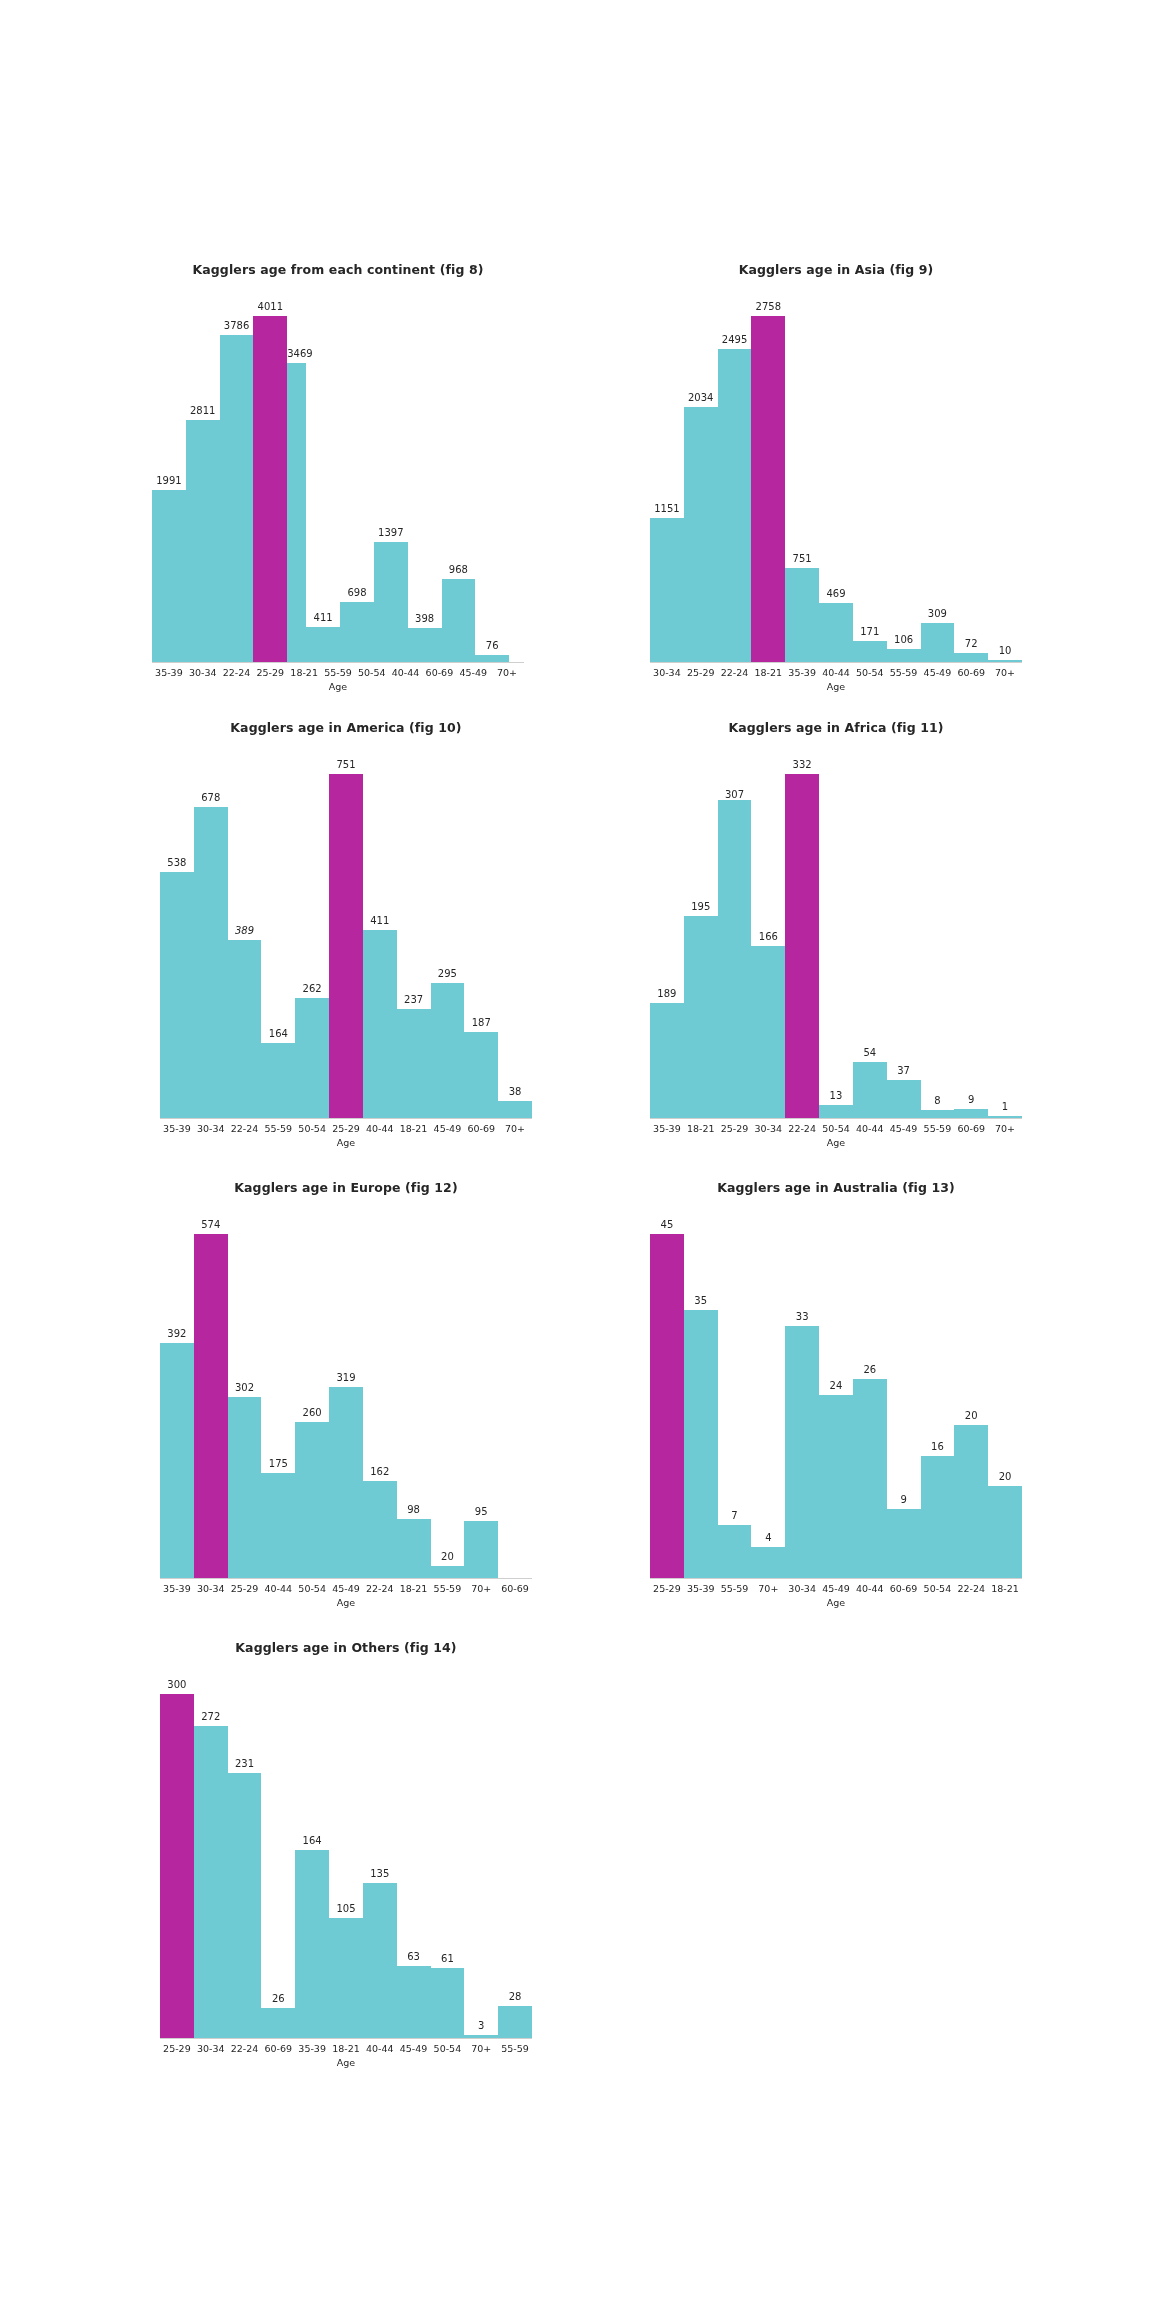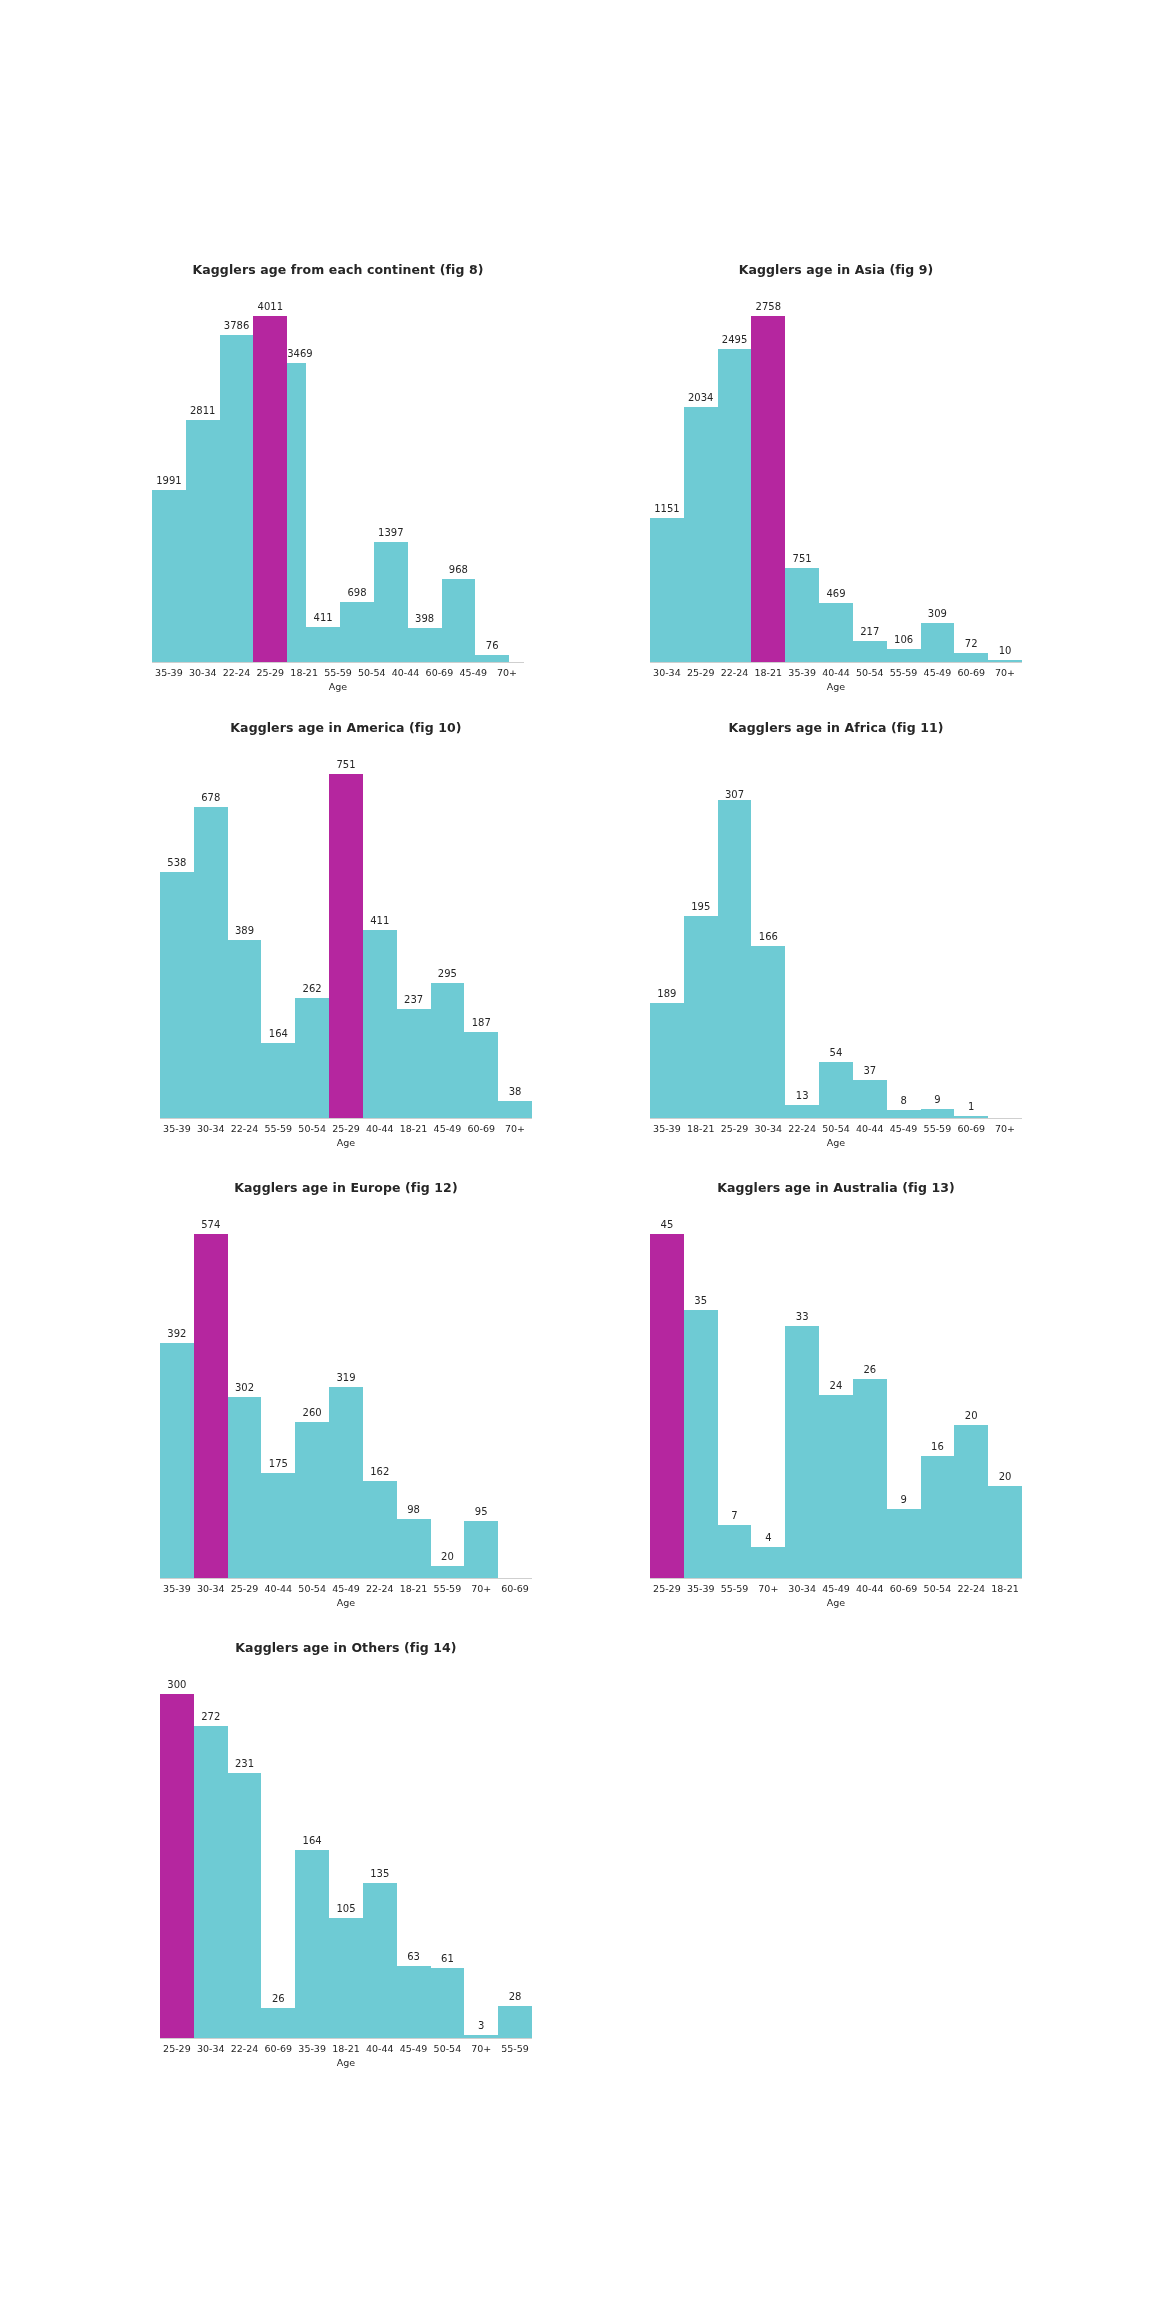--- a/index.html
+++ b/index.html
@@ -176,21 +176,21 @@
         </div>
         <div class="bar-col" style="width: 33.8182px;">
           <div class="bar-value" style="bottom: 97.2154px;">751</div>
           <div class="bar" style="height: 94.2154px; background: rgb(110, 203, 212);"></div>
         </div>
         <div class="bar-col" style="width: 33.8182px;">
           <div class="bar-value" style="bottom: 61.8376px;">469</div>
           <div class="bar" style="height: 58.8376px; background: rgb(110, 203, 212);"></div>
         </div>
         <div class="bar-col" style="width: 33.8182px;">
-          <div class="bar-value" style="bottom: 24.4525px;">217</div>
+          <div class="bar-value" style="bottom: 24.4525px;">171</div>
           <div class="bar" style="height: 21.4525px; background: rgb(110, 203, 212);"></div>
         </div>
         <div class="bar-col" style="width: 33.8182px;">
           <div class="bar-value" style="bottom: 16.298px;">106</div>
           <div class="bar" style="height: 13.298px; background: rgb(110, 203, 212);"></div>
         </div>
         <div class="bar-col" style="width: 33.8182px;">
           <div class="bar-value" style="bottom: 41.765px;">309</div>
           <div class="bar" style="height: 38.765px; background: rgb(110, 203, 212);"></div>
         </div>
@@ -223,21 +223,21 @@
       <div class="fig-title">Kagglers age in America (fig 10)</div>
       <div class="plot" style="top: 28px; width: 372px; height: 370px;">
         <div class="bar-col" style="width: 33.8182px;">
           <div class="bar-value" style="bottom: 249.434px;">538</div>
           <div class="bar" style="height: 246.434px; background: rgb(110, 203, 212);"></div>
         </div>
         <div class="bar-col" style="width: 33.8182px;">
           <div class="bar-value" style="bottom: 313.562px;">678</div>
           <div class="bar" style="height: 310.562px; background: rgb(110, 203, 212);"></div>
         </div>
-        <div class="bar-col" style="width: 33.8182px;">
+        <div class="bar-col" style="width: 33.8182px; font-style: italic;">
           <div class="bar-value" style="bottom: 181.184px;">389</div>
           <div class="bar" style="height: 178.184px; background: rgb(110, 203, 212);"></div>
         </div>
         <div class="bar-col" style="width: 33.8182px;">
           <div class="bar-value" style="bottom: 78.1212px;">164</div>
           <div class="bar" style="height: 75.1212px; background: rgb(110, 203, 212);"></div>
         </div>
         <div class="bar-col" style="width: 33.8182px;">
           <div class="bar-value" style="bottom: 123.011px;">262</div>
           <div class="bar" style="height: 120.011px; background: rgb(110, 203, 212);"></div>
@@ -296,20 +296,24 @@
         </div>
         <div class="bar-col" style="width: 33.8182px;">
           <div class="bar-value" style="bottom: 317px;">307</div>
           <div class="bar" style="height: 318.096px; background: rgb(110, 203, 212);"></div>
         </div>
         <div class="bar-col" style="width: 33.8182px;">
           <div class="bar-value" style="bottom: 175px;">166</div>
           <div class="bar" style="height: 172px; background: rgb(110, 203, 212);"></div>
         </div>
         <div class="bar-col" style="width: 33.8182px;">
+          <div class="bar-value" style="bottom: 347px;">332</div>
+          <div class="bar highlight" style="height: 344px; background: rgb(181, 38, 159);"></div>
+        </div>
+        <div class="bar-col" style="width: 33.8182px;">
           <div class="bar-value" style="bottom: 16.4699px;">13</div>
           <div class="bar" style="height: 13.4699px; background: rgb(110, 203, 212);"></div>
         </div>
         <div class="bar-col" style="width: 33.8182px;">
           <div class="bar-value" style="bottom: 58.9518px;">54</div>
           <div class="bar" style="height: 55.9518px; background: rgb(110, 203, 212);"></div>
         </div>
         <div class="bar-col" style="width: 33.8182px;">
           <div class="bar-value" style="bottom: 41.3373px;">37</div>
           <div class="bar" style="height: 38.3373px; background: rgb(110, 203, 212);"></div>

